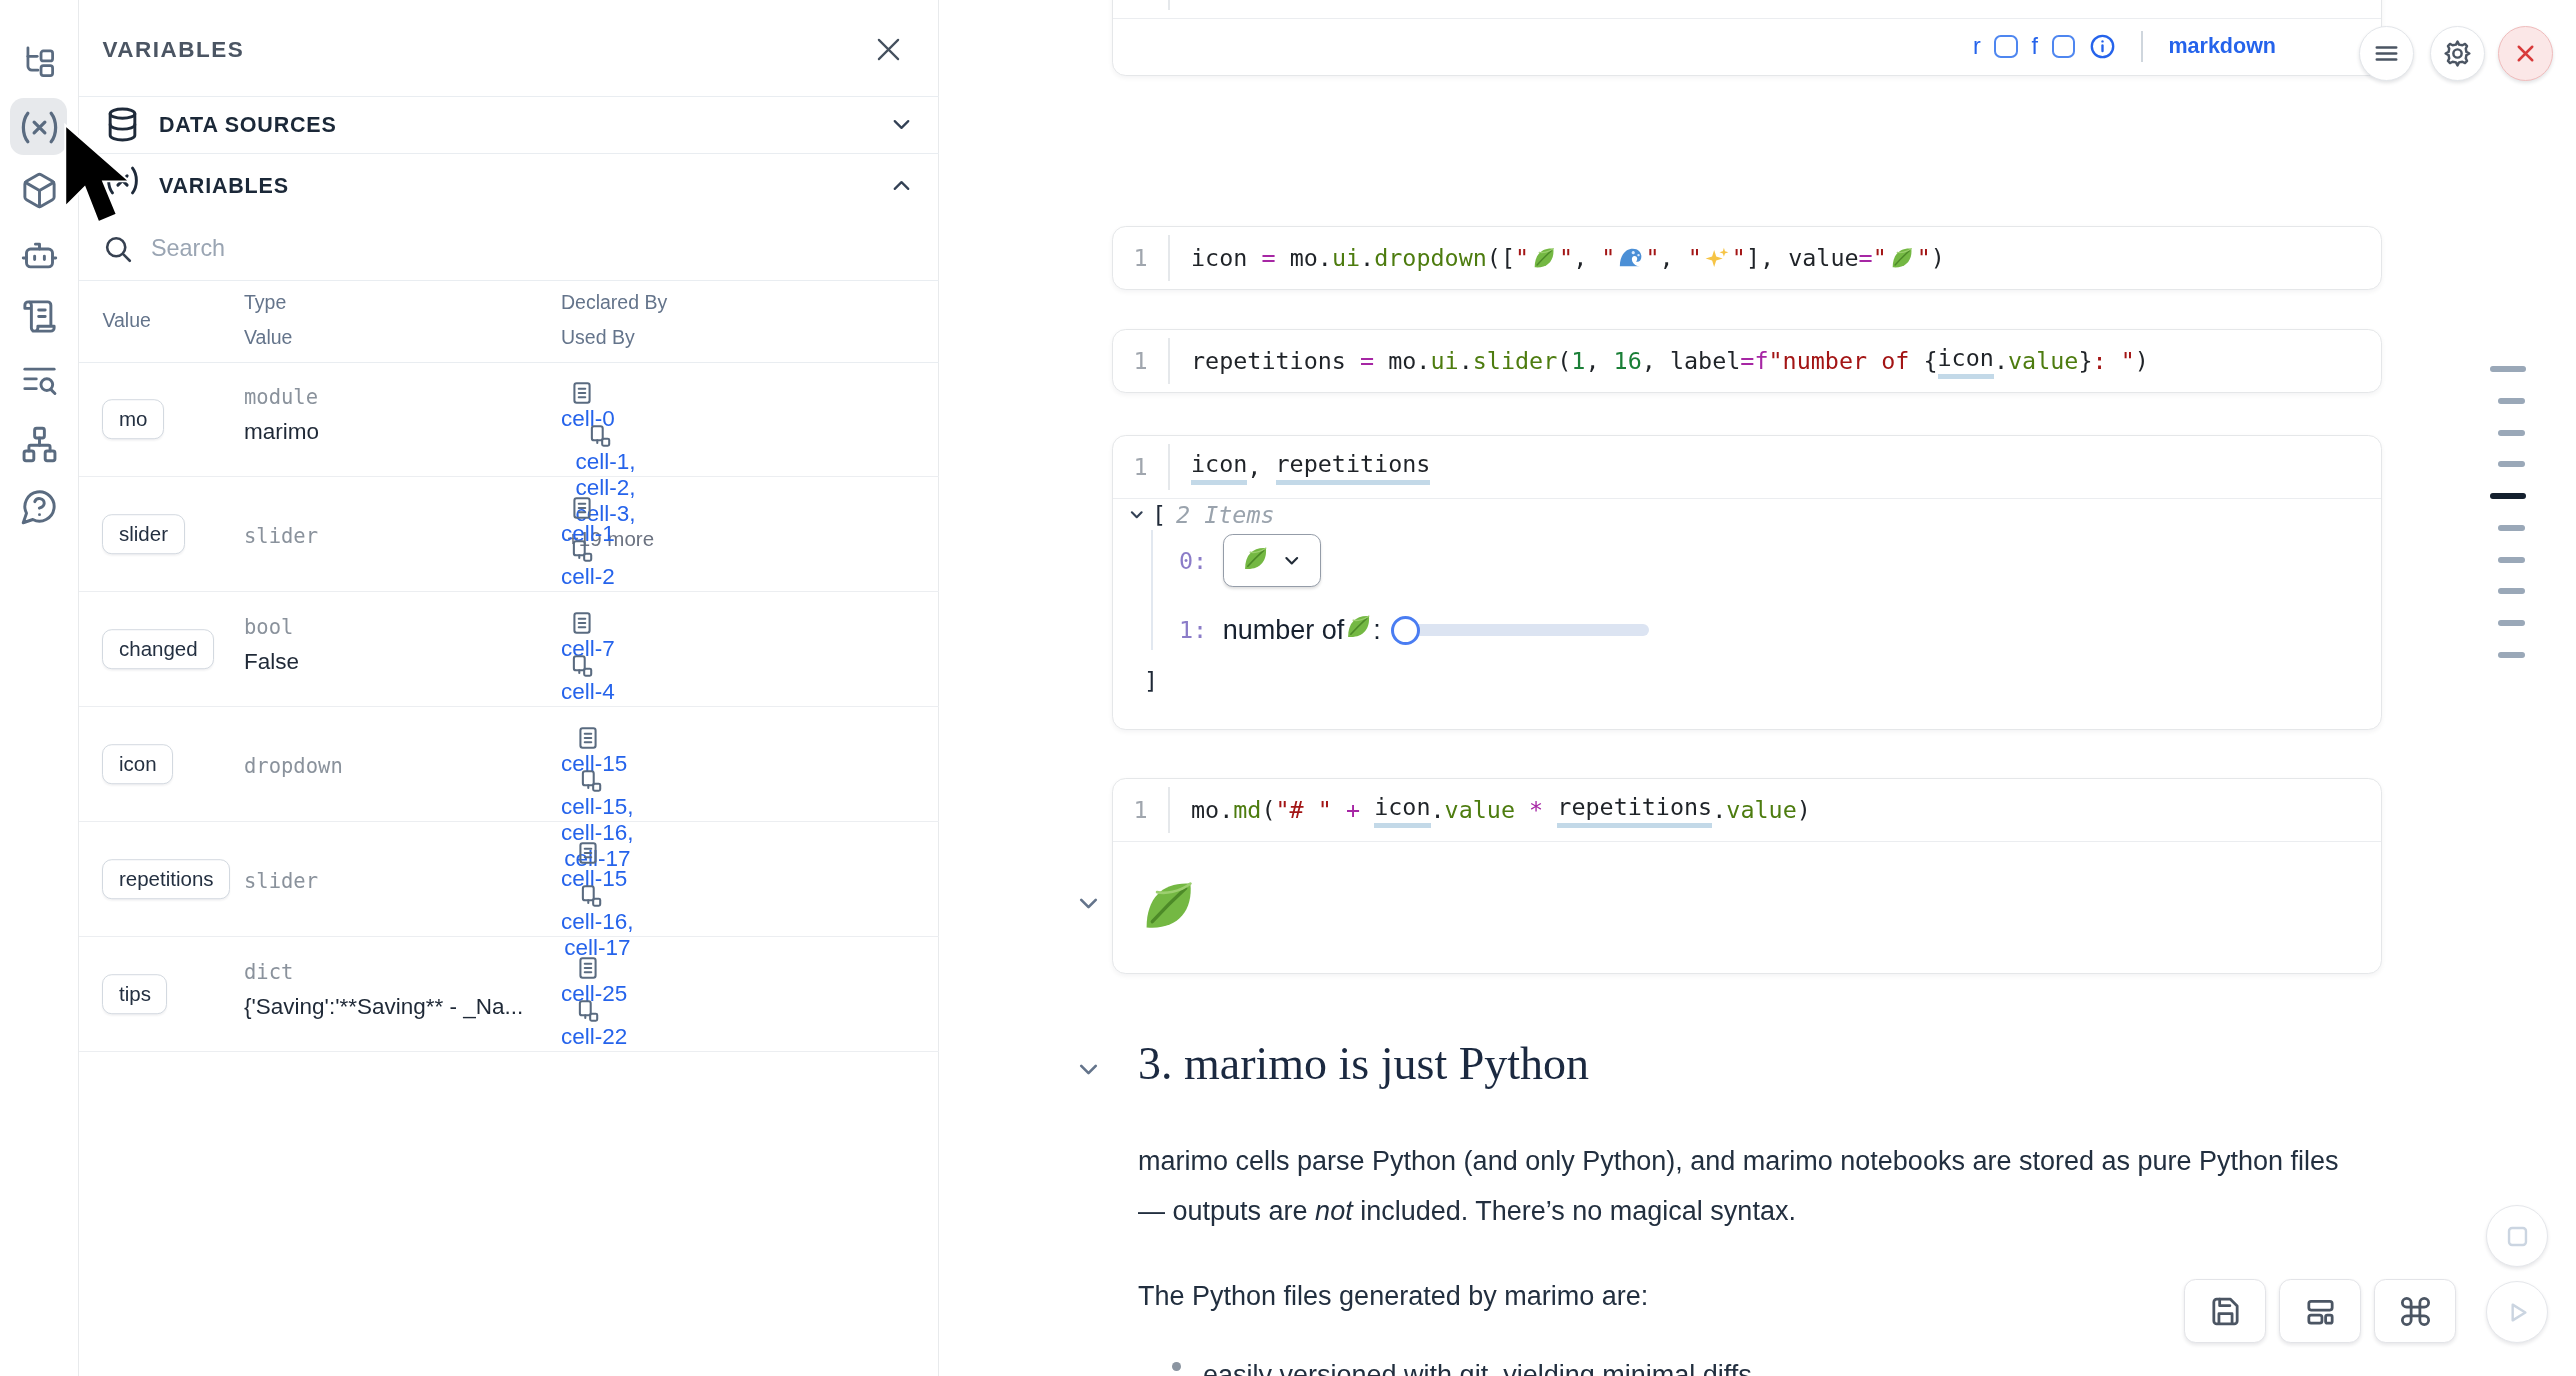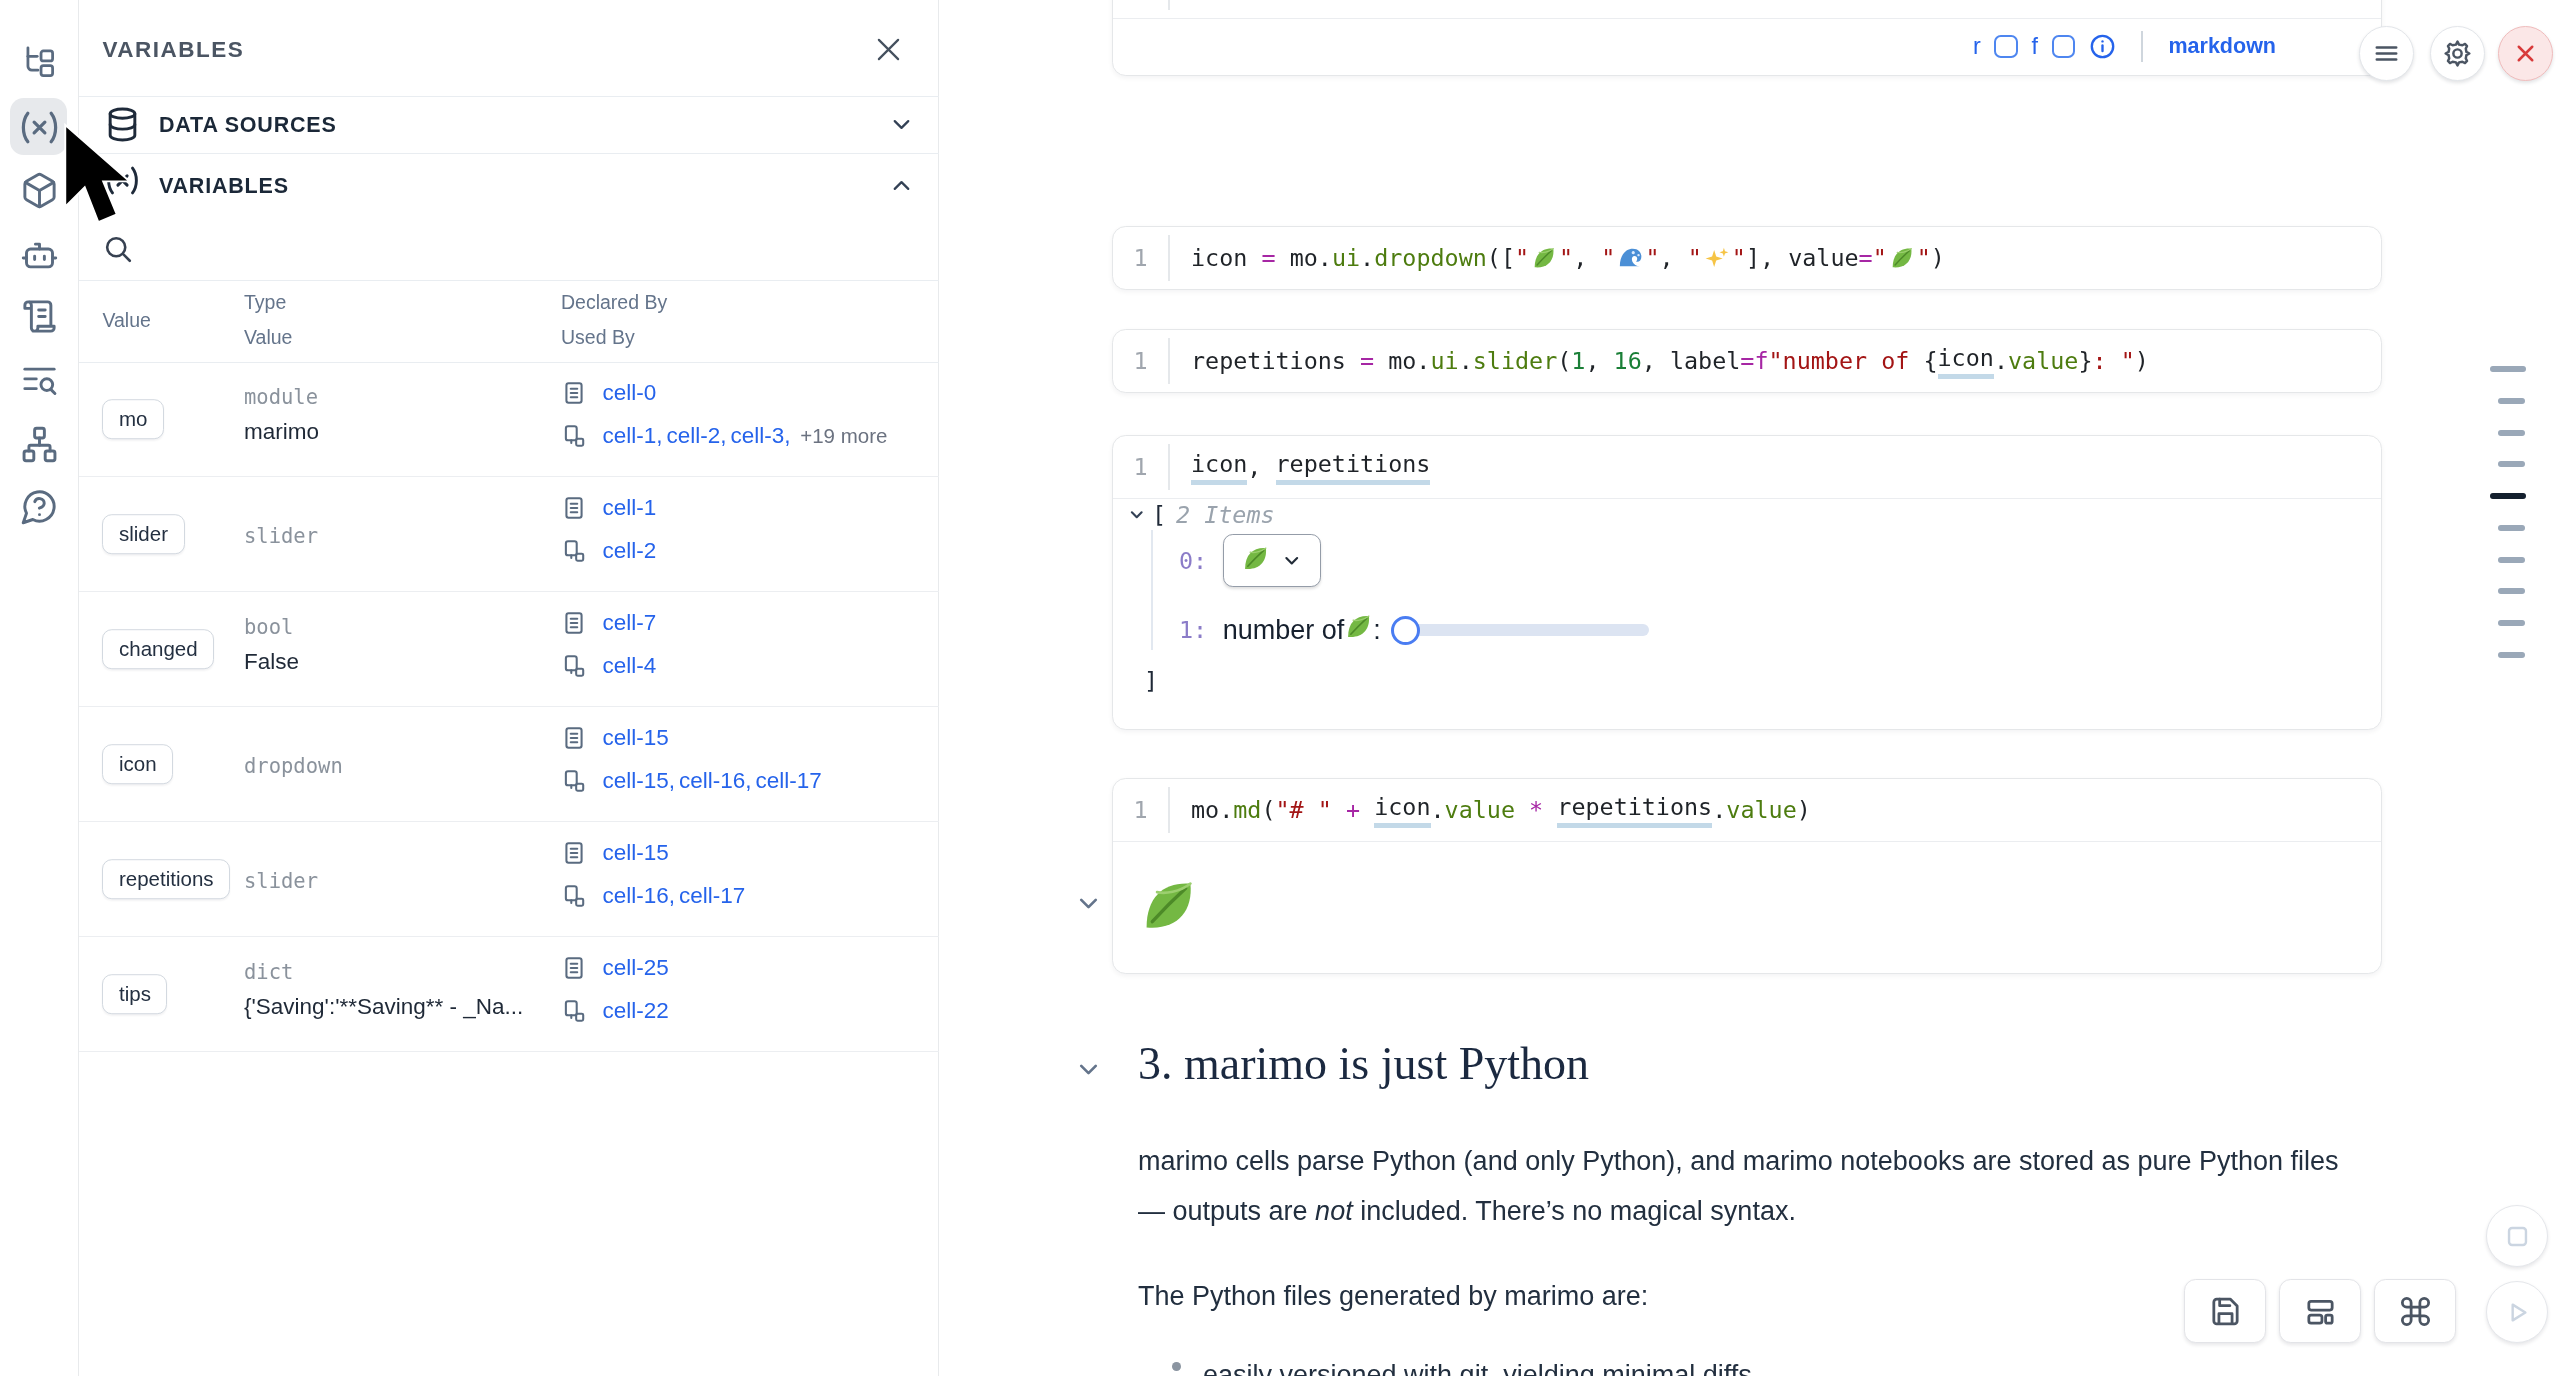--- a/index.html
+++ b/index.html
@@ -32,21 +32,21 @@
   .search-row input::placeholder { color:#9aa5b3; }
 
   .thead { position:absolute; font-size:19.5px; color:#64748b; }
   .vrows { position:absolute; left:0; top:362px; width:860px; }
   .vrow { position:relative; width:860px; height:115px; border-bottom:1.5px solid #eceef1; }
   .vbadge { position:absolute; left:23.4px; top:50%; transform:translateY(-50%);
     border:1.5px solid #d3d9e0; border-radius:9.8px; padding:6.8px 15.6px; font-size:20.5px;
     color:#243041; background:#fff; box-shadow:0 1px 2px rgba(16,24,40,.05); }
   .vtype { position:absolute; left:165px; font-family:"DejaVu Sans Mono",monospace; font-size:20.5px; color:#8a929c; }
   .vval  { position:absolute; left:165px; font-size:22.5px; color:#1f2937; white-space:nowrap; }
-  .vdecl,.vused { position:absolute; left:482px; display:flex; align-items:center; font-size:22.5px; }
+  .vdecl,.vused { position:absolute; left:482px; display:flex; align-items:center; font-size:22.5px;flex-direction:column; }
   .vdecl { top:17.6px; } .vused { top:61px; }
   .vlink { color:#2563eb; margin-right:3.9px; white-space:nowrap; }
   .vmore { color:#6b7280; font-size:20.5px; margin-left:5.9px; white-space:nowrap; }
   .cellicon { margin-right:15.6px; flex:0 0 auto; }
 
   
   .cellbox { position:absolute; left:1112px; width:1270px; background:#fff;
     border:1.5px solid #e5e7e9; border-radius:13.7px;
     box-shadow:0 2px 4.9px rgba(16,24,40,.05); }
   .coderow { display:flex; align-items:center; height:62px; }
@@ -224,20 +224,21 @@
       <svg class="sect-chev" style="top:172px" width="27" height="27" viewBox="0 0 24 24" fill="none" stroke="#334155" stroke-width="2" stroke-linecap="round" stroke-linejoin="round">
         <path d="M6 15 l6-6 6 6"></path>
       </svg>
     </div>
 
     <div class="search-row">
       <svg width="31" height="31" viewBox="0 0 24 24" fill="none" stroke="#374151" stroke-width="2" stroke-linecap="round">
         <circle cx="11" cy="11" r="7"></circle>
           <path d="M16.8 16.8 L21.5 21.5"></path>
       </svg>
+      <input type="text" placeholder="Search" style="">
     </div>
     <div class="pdiv" style="top:280px"></div>
 
     <div class="thead" style="left:23.4px; top:309px">Value</div>
     <div class="thead" style="left:165px; top:291px">Type</div>
     <div class="thead" style="left:165px; top:326px">Value</div>
     <div class="thead" style="left:482px; top:291px">Declared By</div>
     <div class="thead" style="left:482px; top:326px">Used By</div>
     <div class="pdiv" style="top:362px"></div>
 

